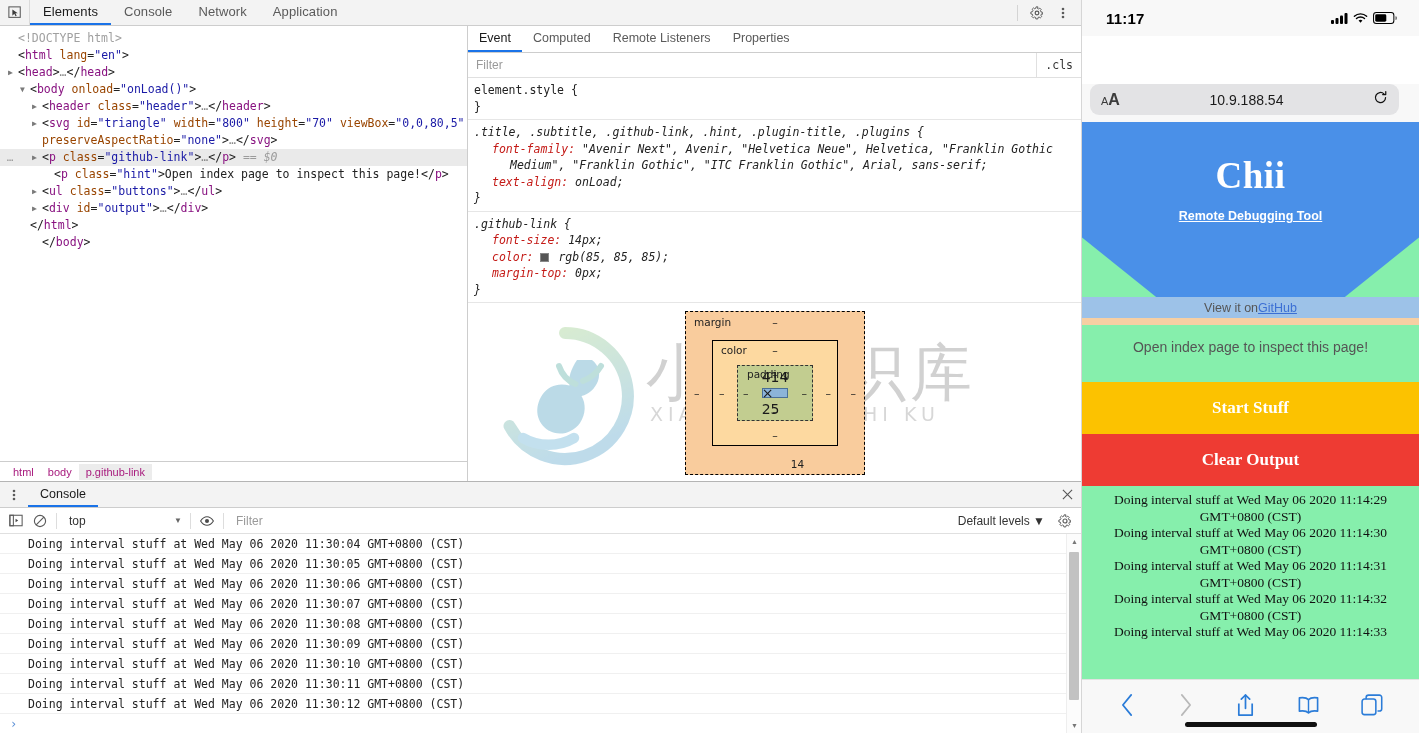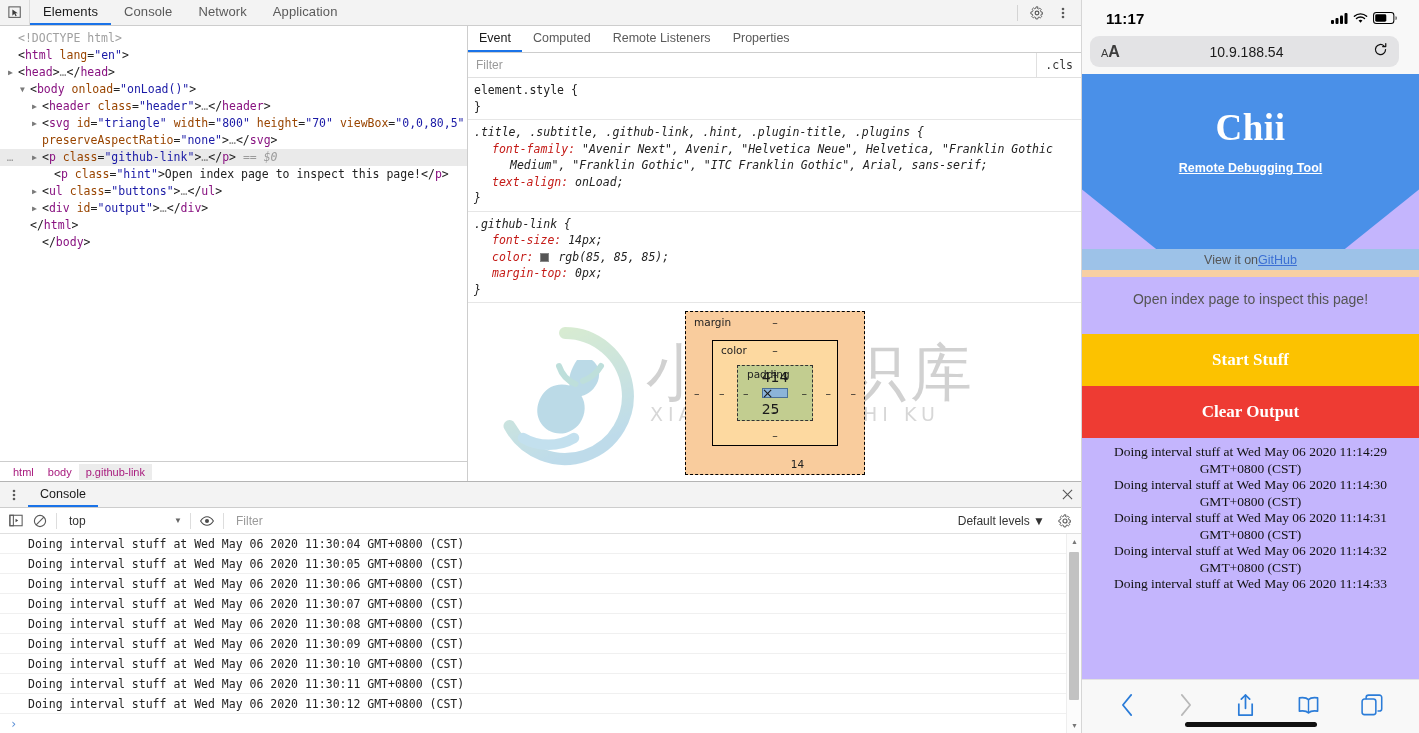--- a/index.html
+++ b/index.html
@@ -161,30 +161,30 @@
   .vscroll .sdn { bottom: 0; }
 
   
   .phone { width: 338px; height: 733px; background: #fff; display: flex; flex-direction: column; border-left: 1px solid #d6d6d6; position: relative; }
   .statusbar {
     height: 36px; min-height: 36px; background: #f8f8f8; display: flex; align-items: center;
     justify-content: space-between; padding: 0 22px 0 24px;
   }
   .st-time { font-size: 15px; font-weight: bold; color: #000; font-family: "Liberation Sans", sans-serif; letter-spacing: .2px; }
   .st-icons { display: flex; align-items: center; gap: 5px; }
-  .urlbar-wrap { height: 38px; min-height: 38px; background: #f8f8f8; padding: 0 20px 7px 8px; }
+  .urlbar-wrap { height: 38px; min-height: 38px; background: #f8f8f8; padding: 0 20px 7px 8px; margin-top: 48px; }
   .urlbar {
     height: 31px; background: #e3e3e5; border-radius: 9px; display: flex; align-items: center;
     padding: 0 11px; position: relative;
   }
   .aa { font-size: 13px; color: #3c3c3c; font-family: "Liberation Sans", sans-serif; }
   .aa b { font-size: 16px; }
   .url-text { flex: 1; text-align: center; font-size: 14px; color: #1a1a1a; font-family: "Liberation Sans", sans-serif; }
   .reload { font-size: 16px; color: #222; }
-  .page { flex: 1; overflow: hidden; position: relative; background: #c4b5fd; }
+  .page { flex: 1; overflow: hidden; position: relative; background: #86efac; }
   .hero {
     background: #4a90e8; height: 175px; position: relative;
     clip-path: polygon(0 0, 100% 0, 100% 66%, 78% 100%, 22% 100%, 0 66%);
     display: flex; flex-direction: column; align-items: center; padding-top: 32px;
   }
   .hero-title { color: #fff; font-size: 37px; font-weight: bold; font-family: "Liberation Serif", serif; letter-spacing: .5px; }
   .hero-sub { color: #fff; font-size: 12.5px; font-weight: bold; text-decoration: underline; margin-top: 12px; font-family: "Liberation Sans", sans-serif; }
   .gh-band {
     background: #9dc2e8; height: 21px; display: flex; align-items: center; justify-content: center;
     font-size: 12.5px; color: #555; font-family: "Liberation Sans", sans-serif;

